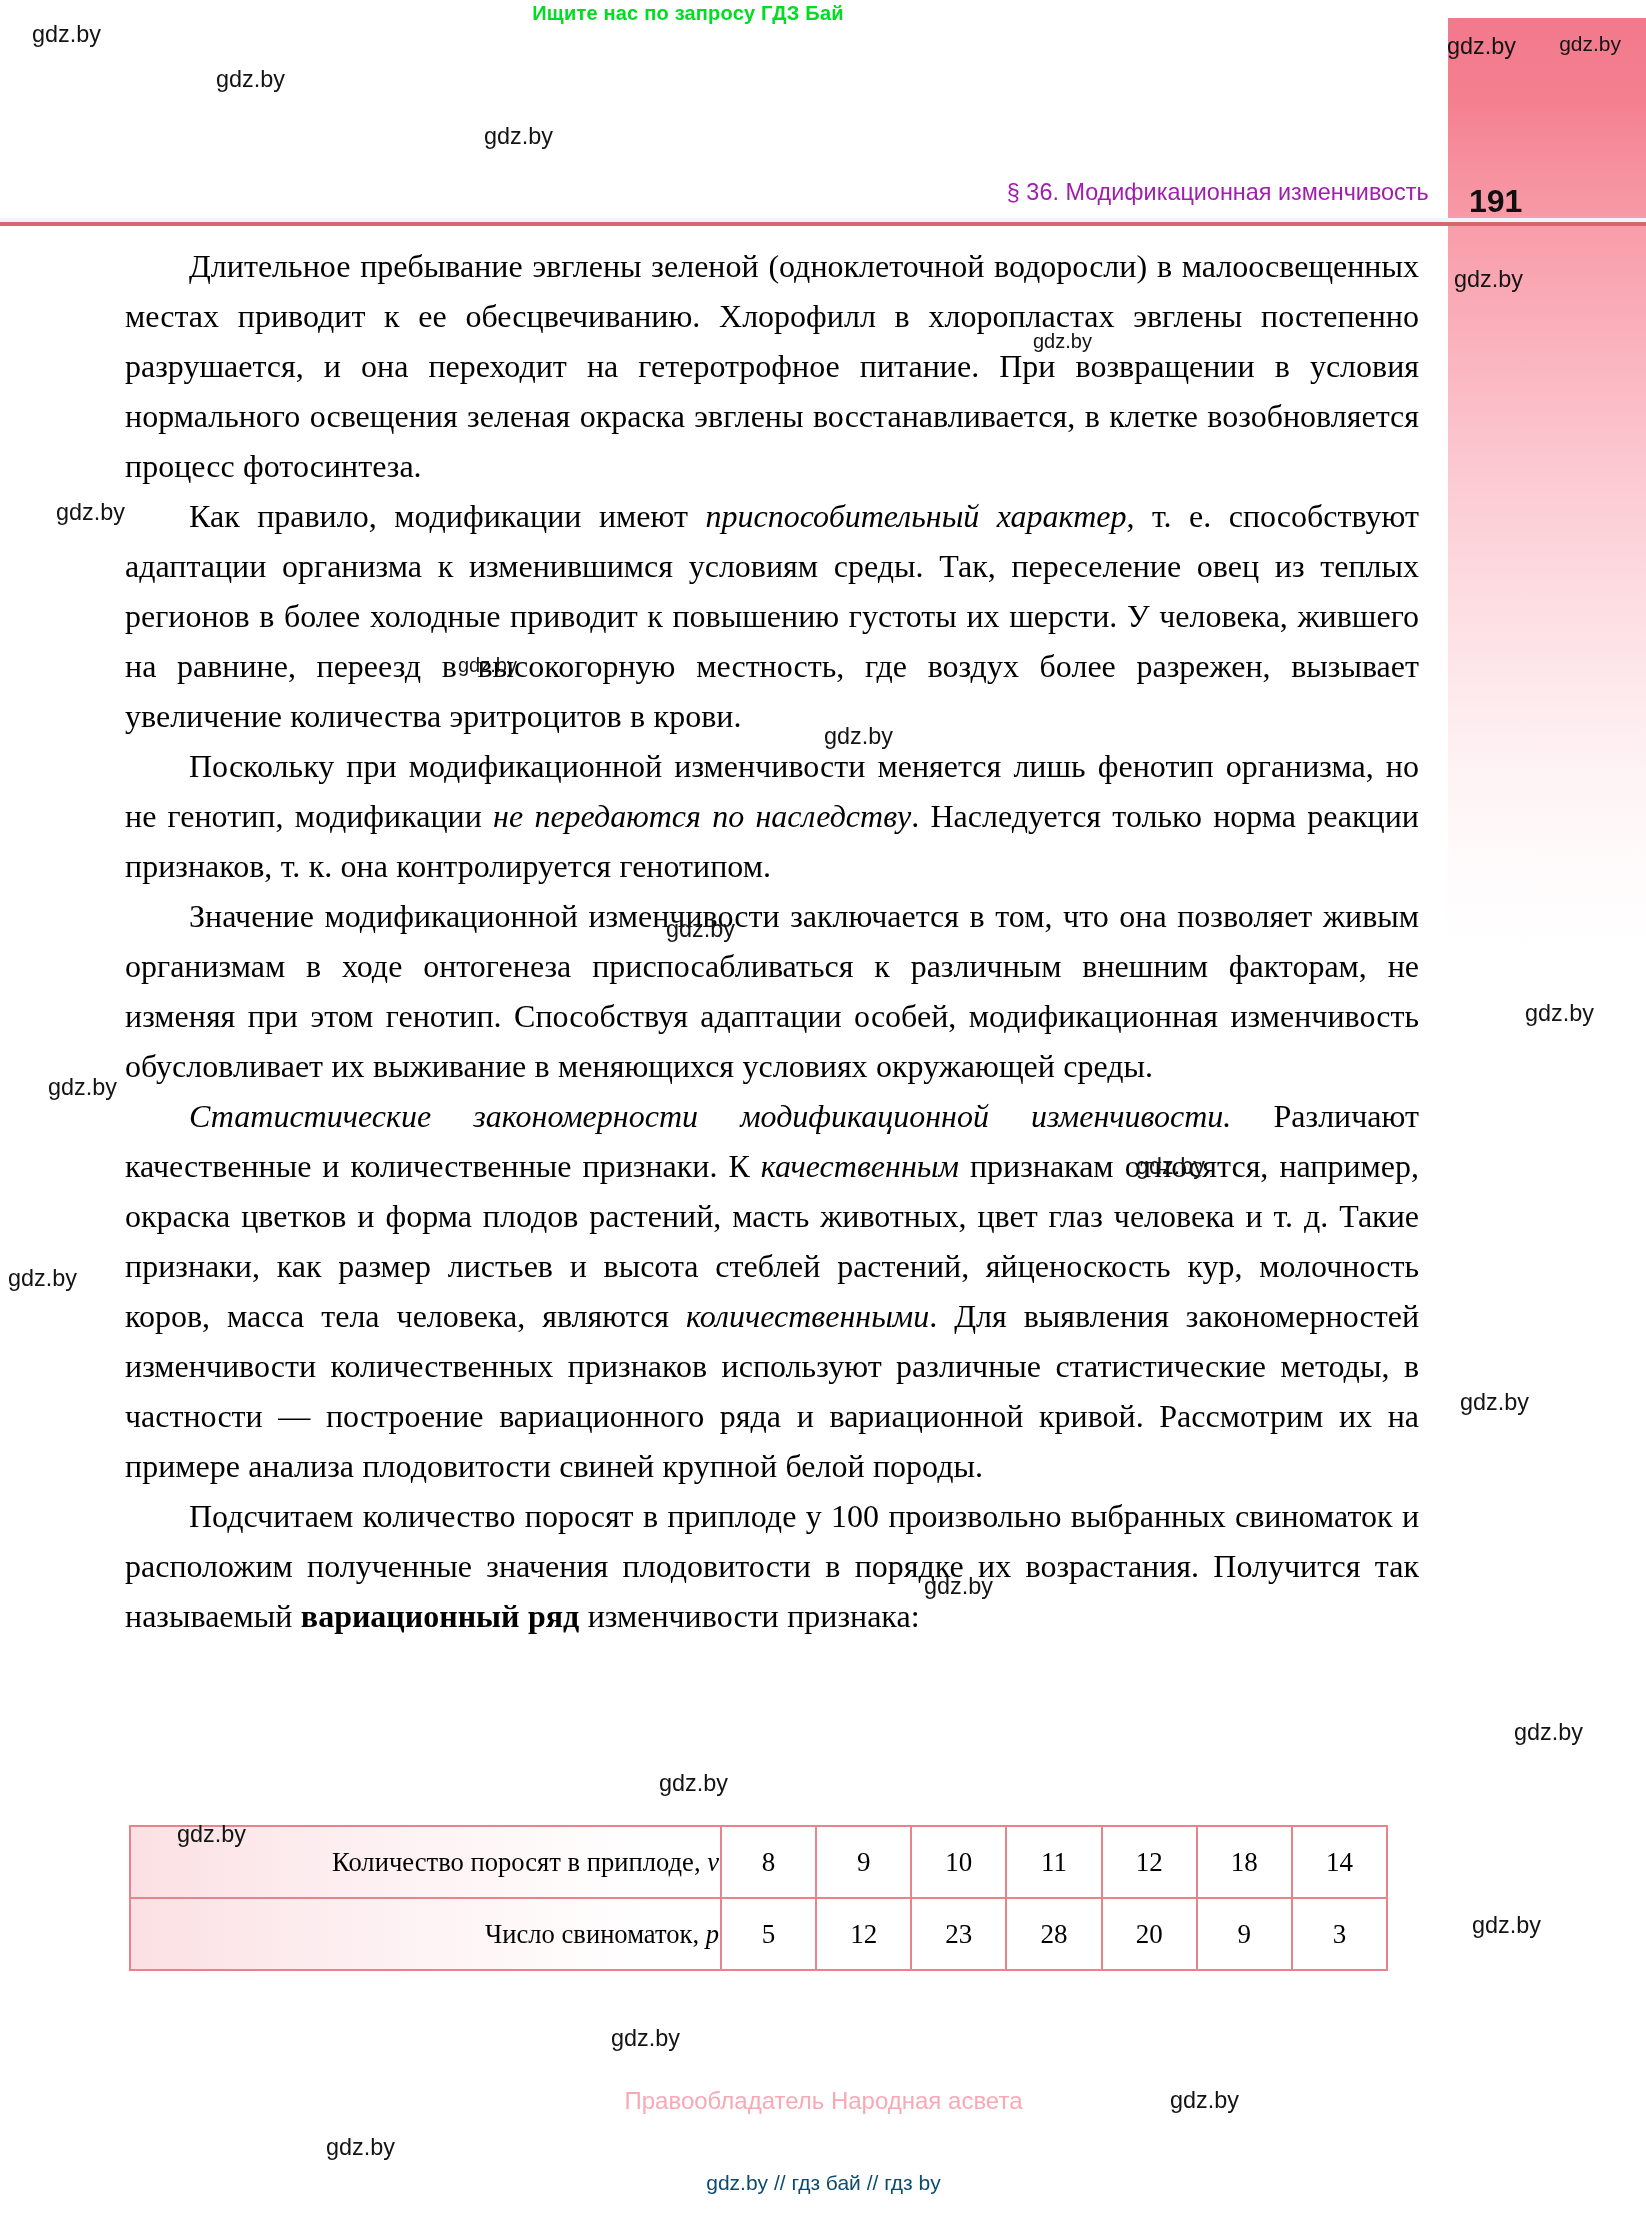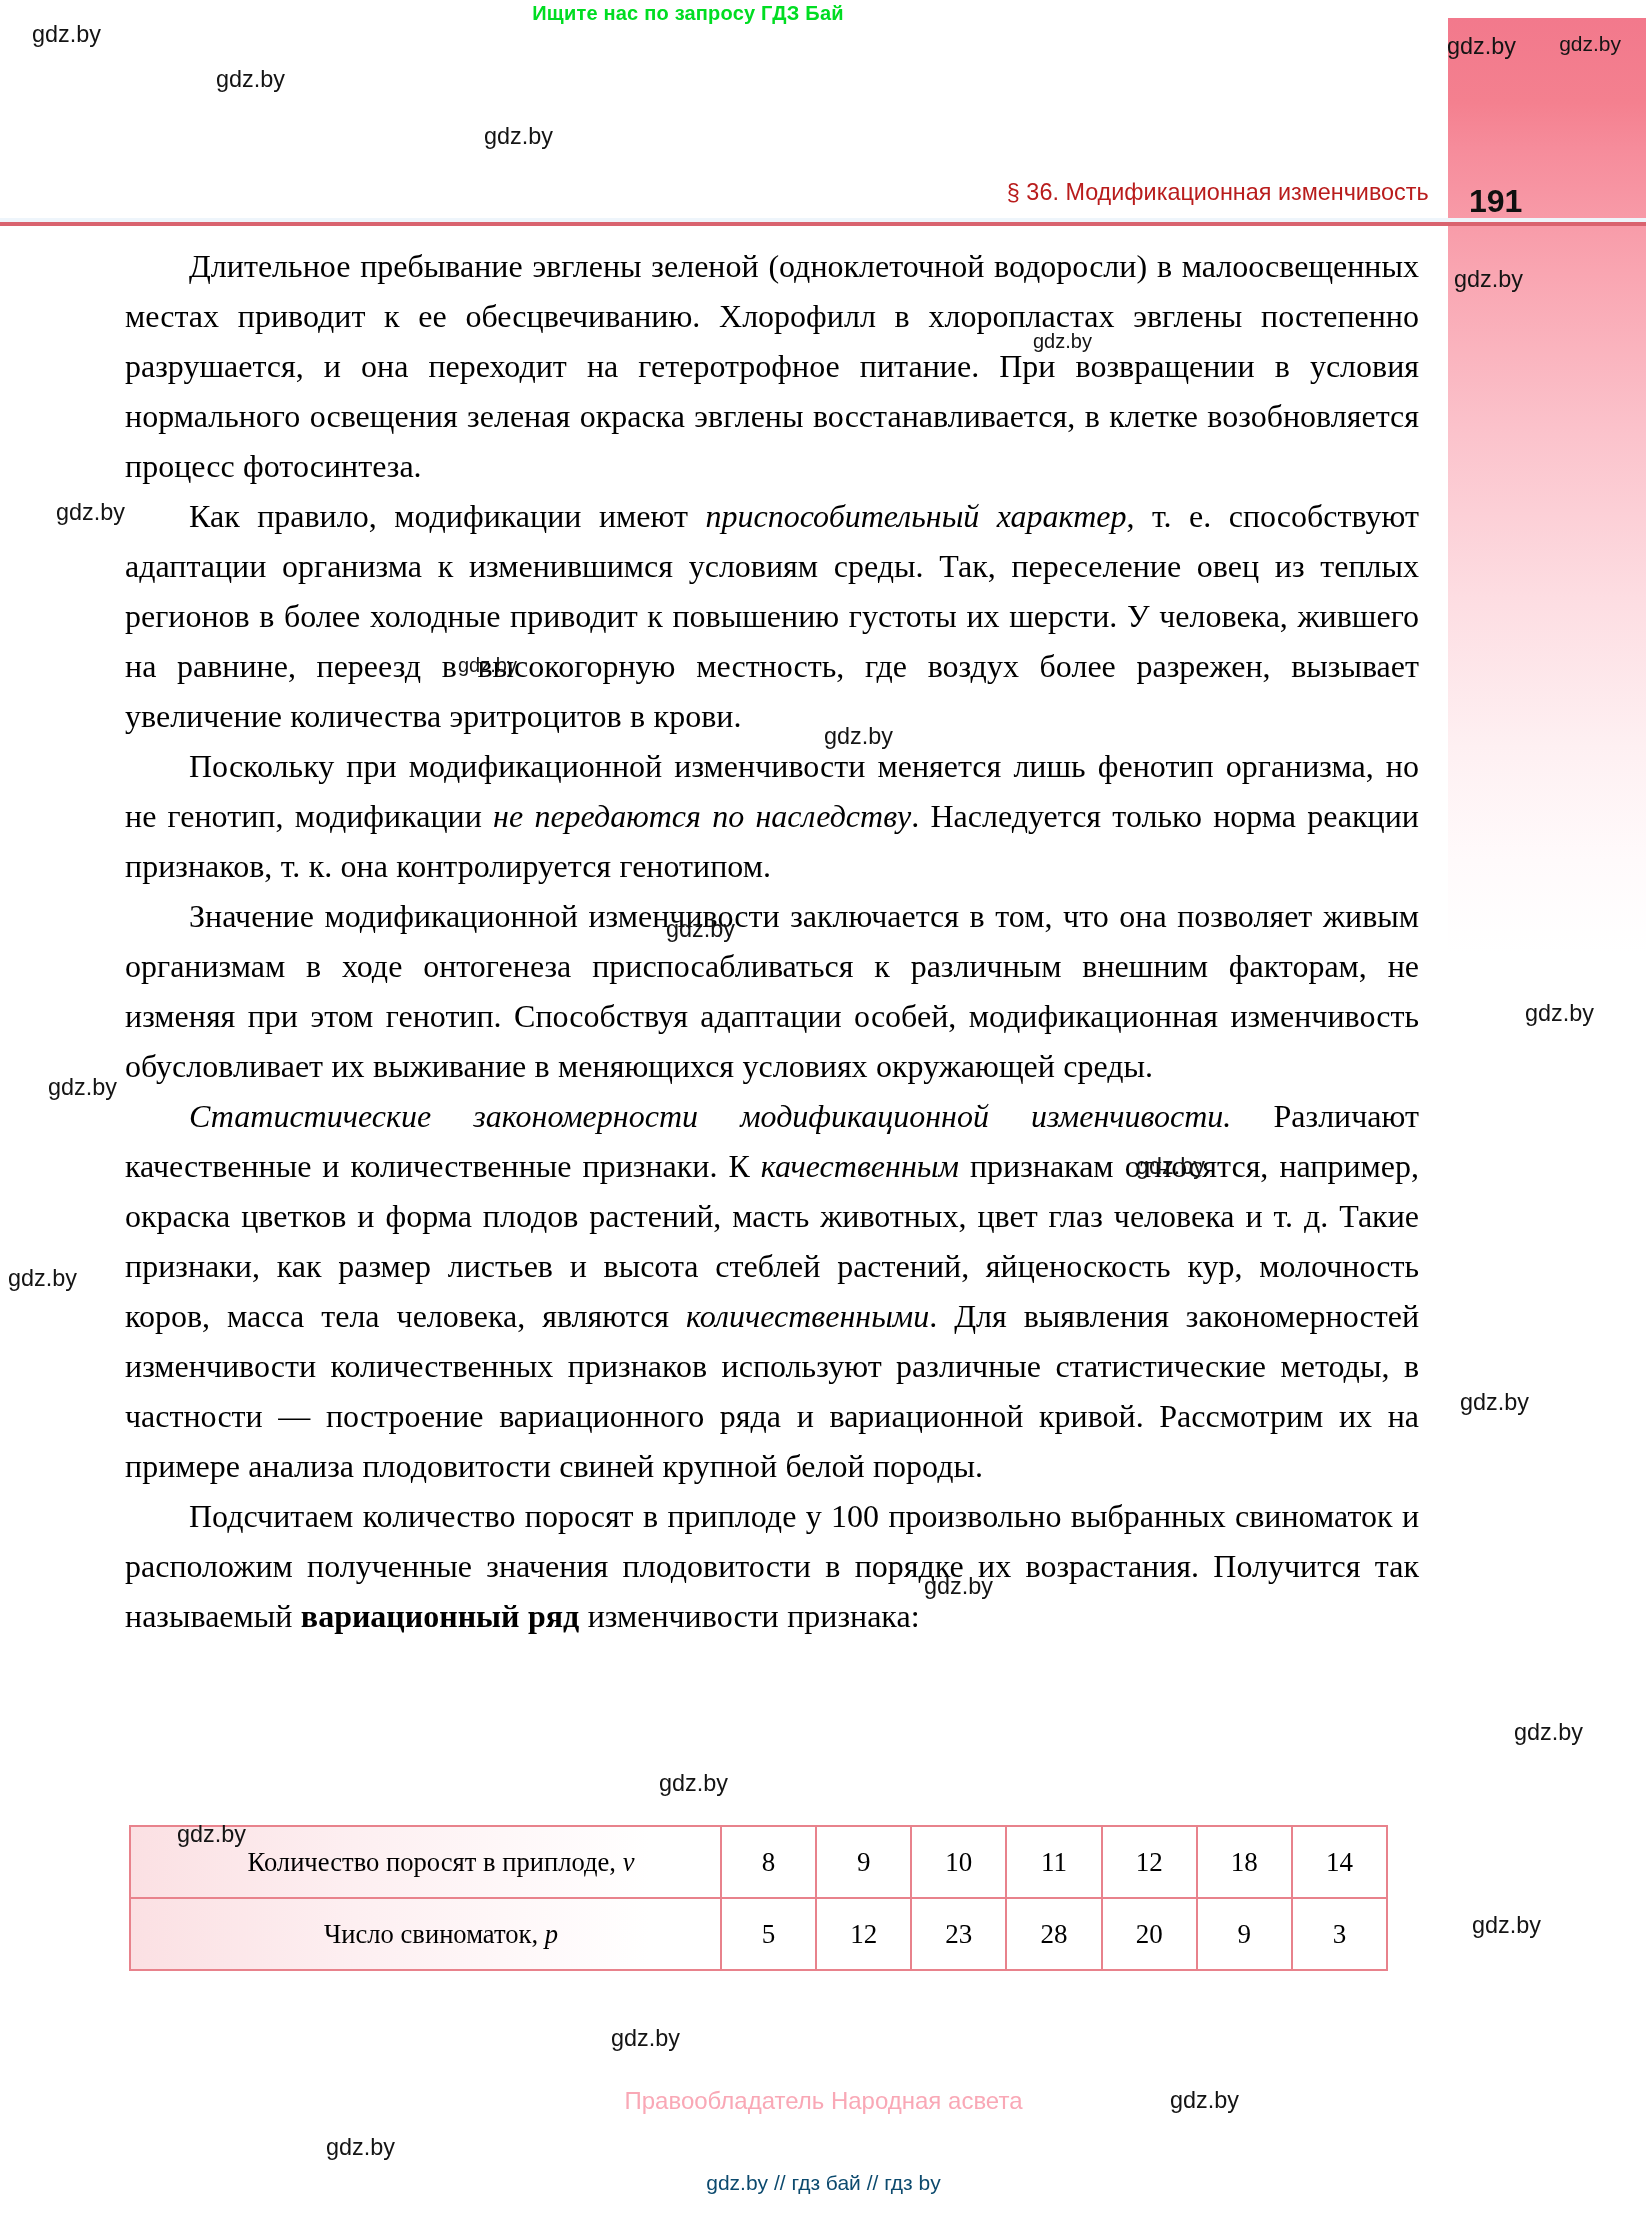--- a/index.html
+++ b/index.html
@@ -69,21 +69,21 @@
   .runhead {
     position: absolute;
     top: 179px;
     left: 0;
     width: 1448px;
     text-align: right;
     padding-right: 19.3px;
     box-sizing: border-box;
     font-family: "Liberation Sans", "DejaVu Sans", sans-serif;
     font-size: 23.4px;
-    color: #b91c1c;
+    color: #a21caf;
     white-space: nowrap;
     z-index: 3;
   }
   .folio {
     position: absolute;
     top: 171px;
     left: 1469px;
     font-family: "Liberation Sans", "DejaVu Sans", sans-serif;
     font-size: 32px;
     font-weight: bold;
@@ -148,21 +148,21 @@
   table.vartable td {
     border: 2.4px solid #e8828c;
     height: 68px;
     text-align: center;
     vertical-align: middle;
     font-size: 27px;
     background: #ffffff;
   }
   table.vartable td.rowlabel {
     width: 556px;
-    text-align: center;
+    text-align: right;
     padding-left: 32px;
     font-size: 26.6px;
     background: linear-gradient(to right, #fbe0e3 0%, #fdeff1 38%, #ffffff 88%);
     margin-left: 29px;
   }
   table.vartable td.rowlabel .sym { font-style: italic; }
 
   
   .copyright {
     position: absolute;

